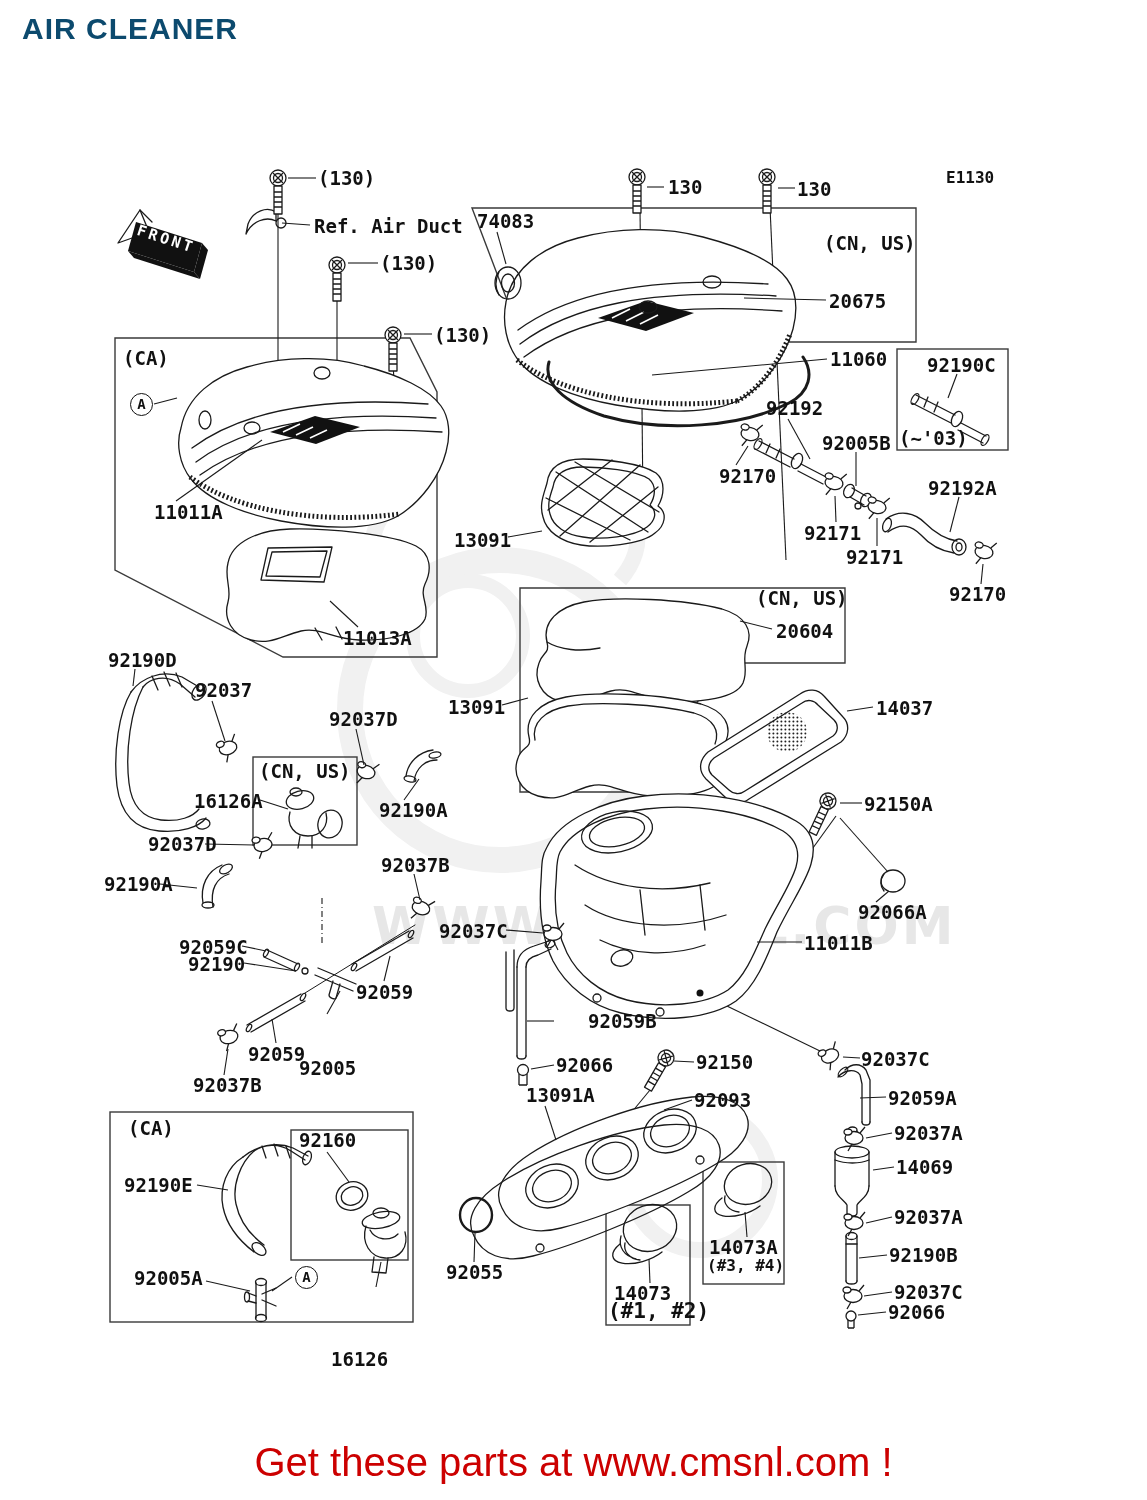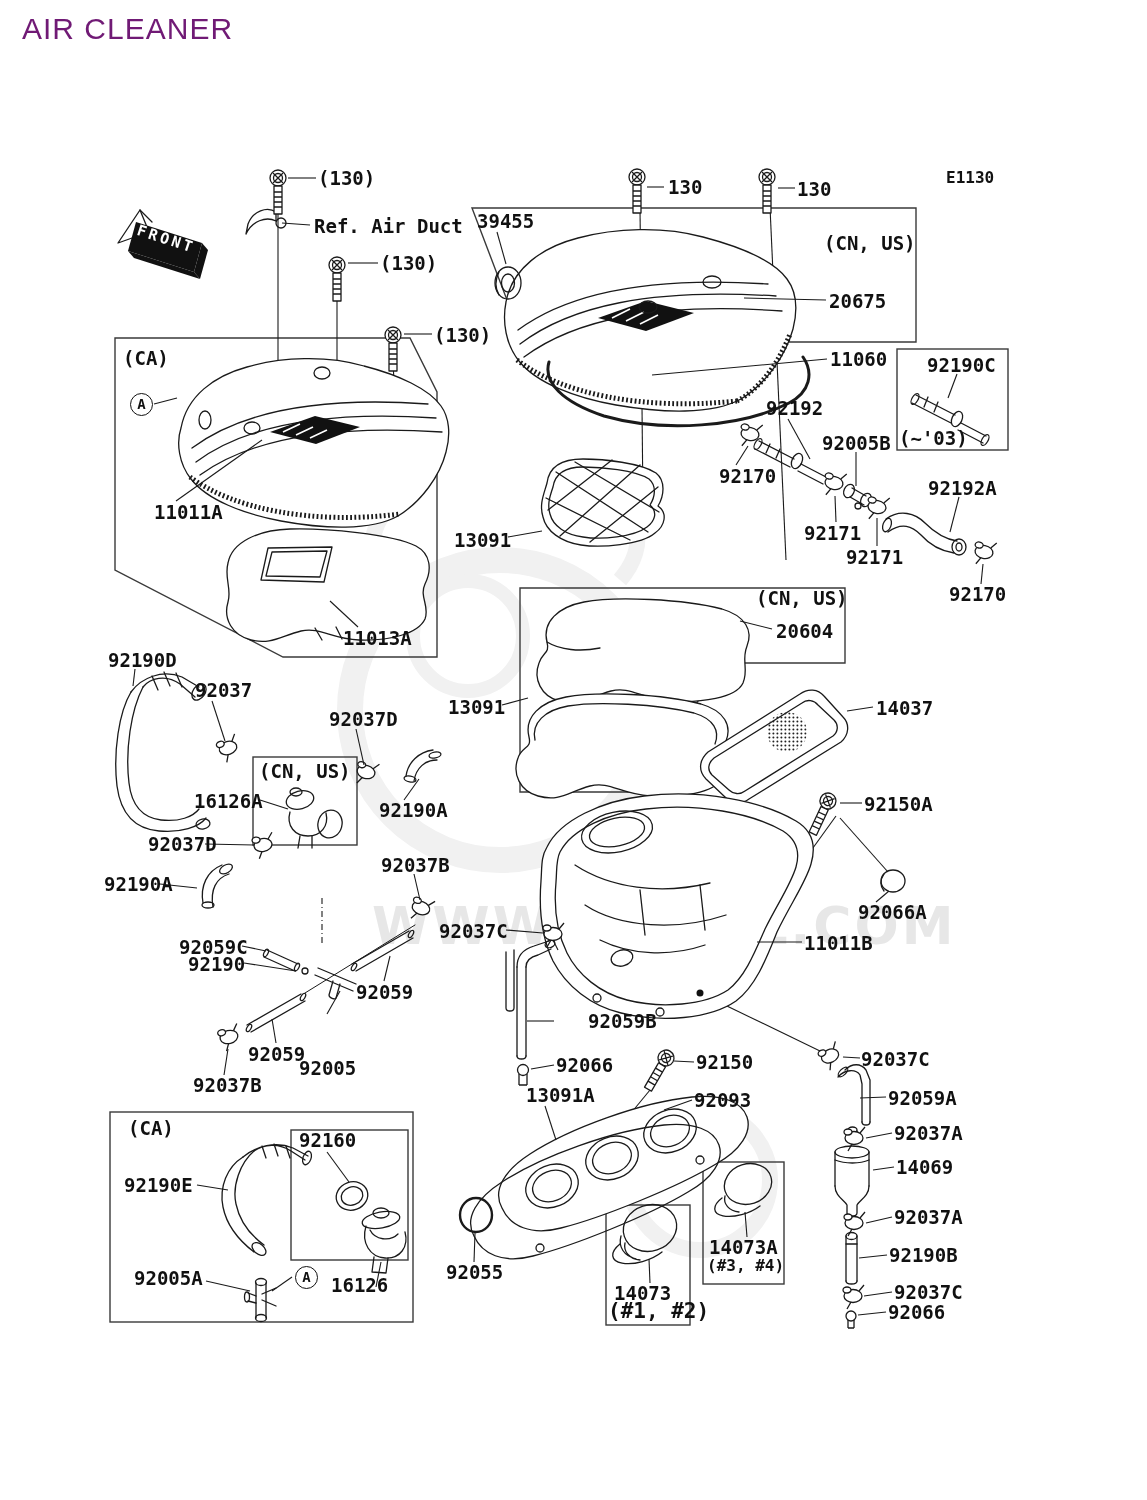--- a/index.html
+++ b/index.html
@@ -1,20 +1,20 @@
 <!DOCTYPE html>
 <html><head>
 <meta charset="utf-8">
 <style>
   html,body{margin:0;padding:0;background:#fff;}
   .stage{position:relative;width:1147px;height:1500px;background:#ffffff;overflow:hidden;
          outline:1px solid #d9d9d9;font-family:"DejaVu Sans Mono",monospace;}
   .stage svg{position:absolute;left:0;top:0;}
   .page-title{position:absolute;left:22px;top:12px;font-family:"Liberation Sans",sans-serif;
-         font-size:30px;color:#701a75;letter-spacing:1px;white-space:pre;}
+         font-size:30px;color:#0c4a6e;letter-spacing:1px;white-space:pre;font-weight:bold;}
   .watermark-text{position:absolute;left:372px;top:896px;font-family:"DejaVu Sans",sans-serif;
          font-weight:bold;font-size:52px;color:#e7e7e7;letter-spacing:3px;z-index:0;}
   .front-label{position:absolute;left:136px;top:230px;color:#fff;font-weight:bold;
          font-size:15px;letter-spacing:3px;transform:rotate(18deg);z-index:3;
          font-family:"DejaVu Sans Mono",monospace;}
   #labels-layer{position:absolute;left:0;top:0;width:100%;height:100%;z-index:4;}
   .part-label{position:absolute;font-family:"DejaVu Sans Mono",monospace;font-weight:bold;
          font-size:19px;line-height:1;color:#111;white-space:pre;}
   .part-label.circled{border:1.6px solid #111;border-radius:50%;width:21px;height:21px;
          text-align:center;font-size:14px;line-height:20px;}
@@ -445,21 +445,21 @@
 
   <div class="front-label">FRONT</div>
 
   <div id="labels-layer">
       <div class="part-label" style="left: 318px; top: 169px;">(130)</div>
       <div class="part-label" style="left: 314px; top: 217px;">Ref. Air Duct</div>
       <div class="part-label" style="left: 380px; top: 254px;">(130)</div>
       <div class="part-label" style="left: 434px; top: 326px;">(130)</div>
       <div class="part-label" style="left: 668px; top: 178px;">130</div>
       <div class="part-label" style="left: 797px; top: 180px;">130</div>
-      <div class="part-label" style="left: 477px; top: 212px;">39455</div>
+      <div class="part-label" style="left: 477px; top: 212px;">74083</div>
       <div class="part-label" style="left: 946px; top: 170px; font-size: 16px;">E1130</div>
       <div class="part-label" style="left: 824px; top: 234px;">(CN, US)</div>
       <div class="part-label" style="left: 829px; top: 292px;">20675</div>
       <div class="part-label" style="left: 830px; top: 350px;">11060</div>
       <div class="part-label" style="left: 927px; top: 356px;">92190C</div>
       <div class="part-label" style="left: 899px; top: 429px;">(~'03)</div>
       <div class="part-label" style="left: 766px; top: 399px;">92192</div>
       <div class="part-label" style="left: 822px; top: 434px;">92005B</div>
       <div class="part-label" style="left: 719px; top: 467px;">92170</div>
       <div class="part-label" style="left: 804px; top: 524px;">92171</div>
@@ -505,21 +505,22 @@
       <div class="part-label" style="left: 896px; top: 1158px;">14069</div>
       <div class="part-label" style="left: 894px; top: 1208px;">92037A</div>
       <div class="part-label" style="left: 889px; top: 1246px;">92190B</div>
       <div class="part-label" style="left: 894px; top: 1283px;">92037C</div>
       <div class="part-label" style="left: 888px; top: 1303px;">92066</div>
       <div class="part-label" style="left: 128px; top: 1119px;">(CA)</div>
       <div class="part-label" style="left: 299px; top: 1131px;">92160</div>
       <div class="part-label" style="left: 124px; top: 1176px;">92190E</div>
       <div class="part-label" style="left: 134px; top: 1269px;">92005A</div>
       <div class="part-label circled" style="left: 295px; top: 1266px;">A</div>
-      <div class="part-label" style="left: 331px; top: 1276px; text-align: center;">16126</div>
+      <div class="part-label" style="left: 331px; top: 1350px; text-align: center;">16126</div>
       <div class="part-label" style="left: 446px; top: 1263px;">92055</div>
       <div class="part-label" style="left: 614px; top: 1284px;">14073</div>
       <div class="part-label" style="left: 608px; top: 1301px; font-size: 21px;">(#1, #2)</div>
       <div class="part-label" style="left: 709px; top: 1238px;">14073A</div>
       <div class="part-label" style="left: 707px; top: 1258px; font-size: 16px;">(#3, #4)</div>
     </div>
 
+  <div class="footer-banner">Get these parts at www.cmsnl.com !</div>
 </div>
 
 </body></html>

